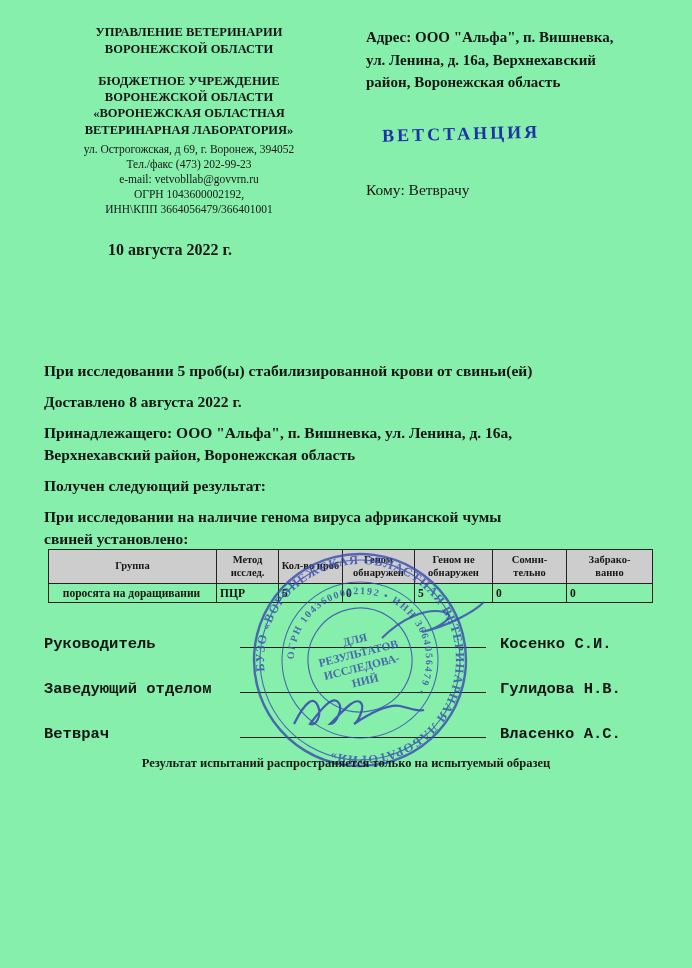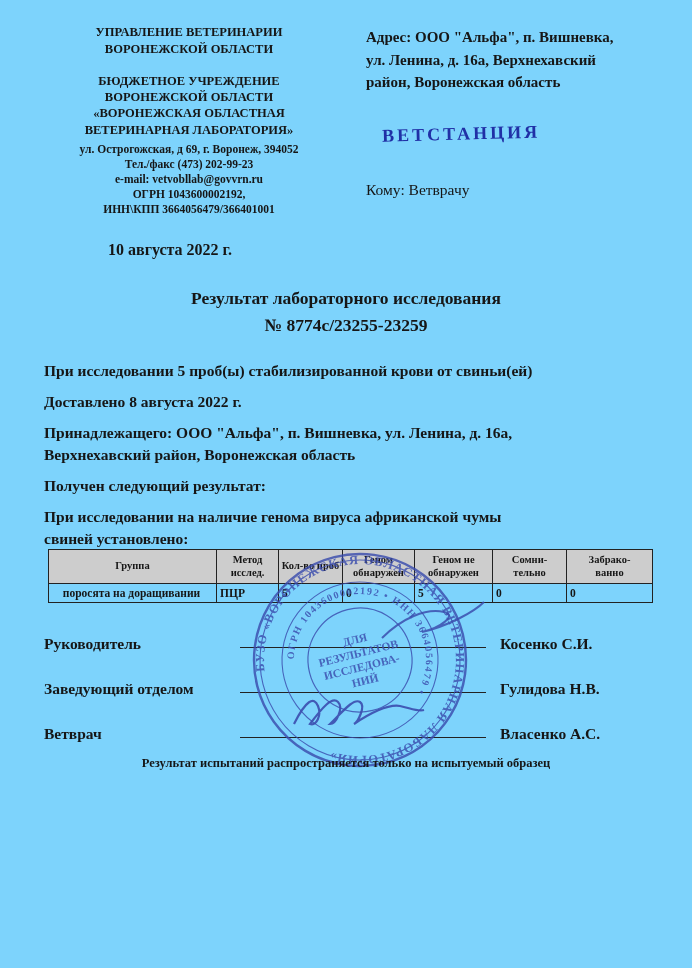--- a/index.html
+++ b/index.html
@@ -1,32 +1,32 @@
 <!DOCTYPE html>
 <html><head>
 <meta charset="utf-8">
 <style>
   * { margin:0; padding:0; box-sizing:border-box; }
   html,body { background:#e9e9e9; }
   .page {
     position:relative;
     width:692px; height:968px;
     margin:0 auto;
-    background:#7dd3fc;
+    background:#86efac;
     font-family:"Liberation Serif", serif;
     color:#161616;
     overflow:hidden;
   }
   .pre { white-space:pre-line; }
 
   
   .letterhead-left { position:absolute; left:38px; top:24px; width:302px; text-align:center; }
   .lh-dept { font-weight:bold; font-size:12.5px; line-height:1.35; margin-bottom:15px; }
   .lh-inst { font-weight:bold; font-size:12.5px; line-height:1.3; margin-bottom:4px; }
-  .lh-contacts { font-weight:bold; font-size:11.5px; line-height:1.32; }
+  .lh-contacts { font-weight:normal; font-size:11.5px; line-height:1.32; }
   .doc-date { position:absolute; left:108px; top:241px; font-weight:bold; font-size:16px;text-align:right; }
 
   
   .recipient { position:absolute; left:366px; top:26px; width:296px; }
   .rec-address { font-weight:bold; font-size:15px; line-height:1.5; }
   .vetstation {
     margin:28px 0 0 16px;
     color:#2030a6; font-weight:bold; font-size:18px;
     letter-spacing:3px; transform:rotate(-1.5deg);
     font-family:"Liberation Serif", serif;
@@ -46,21 +46,21 @@
   .results-table th {
     background:#cdcdcd; font-weight:bold; font-size:10.5px;
     text-align:center; vertical-align:middle; padding:2px 1px; line-height:1.2;
     white-space:pre-line; height:34px;
   }
   .results-table td { font-weight:bold; font-size:11.5px; text-align:left; padding:2px 3px; height:19px; }
   .results-table td.cell-left { text-align:center; padding-left:1px; }
 
   
   .signatures { position:absolute; left:44px; top:610px; width:606px; }
-  .sig-row { display:flex; align-items:flex-end; height:45px; }
+  .sig-row { display:flex; align-items:flex-end; height:45px;font-family:Liberation Mono, monospace; }
   .sig-role { width:196px; font-weight:bold; font-size:15.5px; padding-bottom:2px; }
   .sig-line { flex:1; border-bottom:1.6px solid #222; margin:0 14px 7px 0; height:1px; }
   .sig-name { width:150px; font-weight:bold; font-size:15.5px; padding-bottom:2px; }
 
   .footer-note { position:absolute; left:0; top:756px; width:100%; text-align:center; font-weight:bold; font-size:12.5px; }
 
   
   .stamp-wrap { position:absolute; left:246px; top:546px; width:228px; height:228px; opacity:.82; transform:rotate(-14deg); pointer-events:none; }
   .scribble { position:absolute; pointer-events:none; }
 </style>
@@ -85,24 +85,20 @@
   <div class="doc-date">10 августа 2022 г.</div>
 
   <div class="recipient">
     <div class="rec-address pre">Адрес: ООО "Альфа", п. Вишневка,
 ул. Ленина, д. 16а, Верхнехавский
 район, Воронежская область</div>
     <div class="vetstation">ВЕТСТАНЦИЯ</div>
     <div class="rec-to">Кому: Ветврачу</div>
   </div>
 
-  <div class="title-block">
-    <div>Результат лабораторного исследования</div>
-    <div>№ 8774с/23255-23259</div>
-  </div>
 
   <div class="body-block">
     <p class="pre">При исследовании 5 проб(ы) стабилизированной крови от свиньи(ей)</p>
     <p class="pre">Доставлено 8 августа 2022 г.</p>
     <p class="pre">Принадлежащего: ООО "Альфа", п. Вишневка, ул. Ленина, д. 16а,
 Верхнехавский район, Воронежская область</p>
     <p class="pre">Получен следующий результат:</p>
     <p class="pre">При исследовании на наличие генома вируса африканской чумы
 свиней установлено:</p>
   </div>

